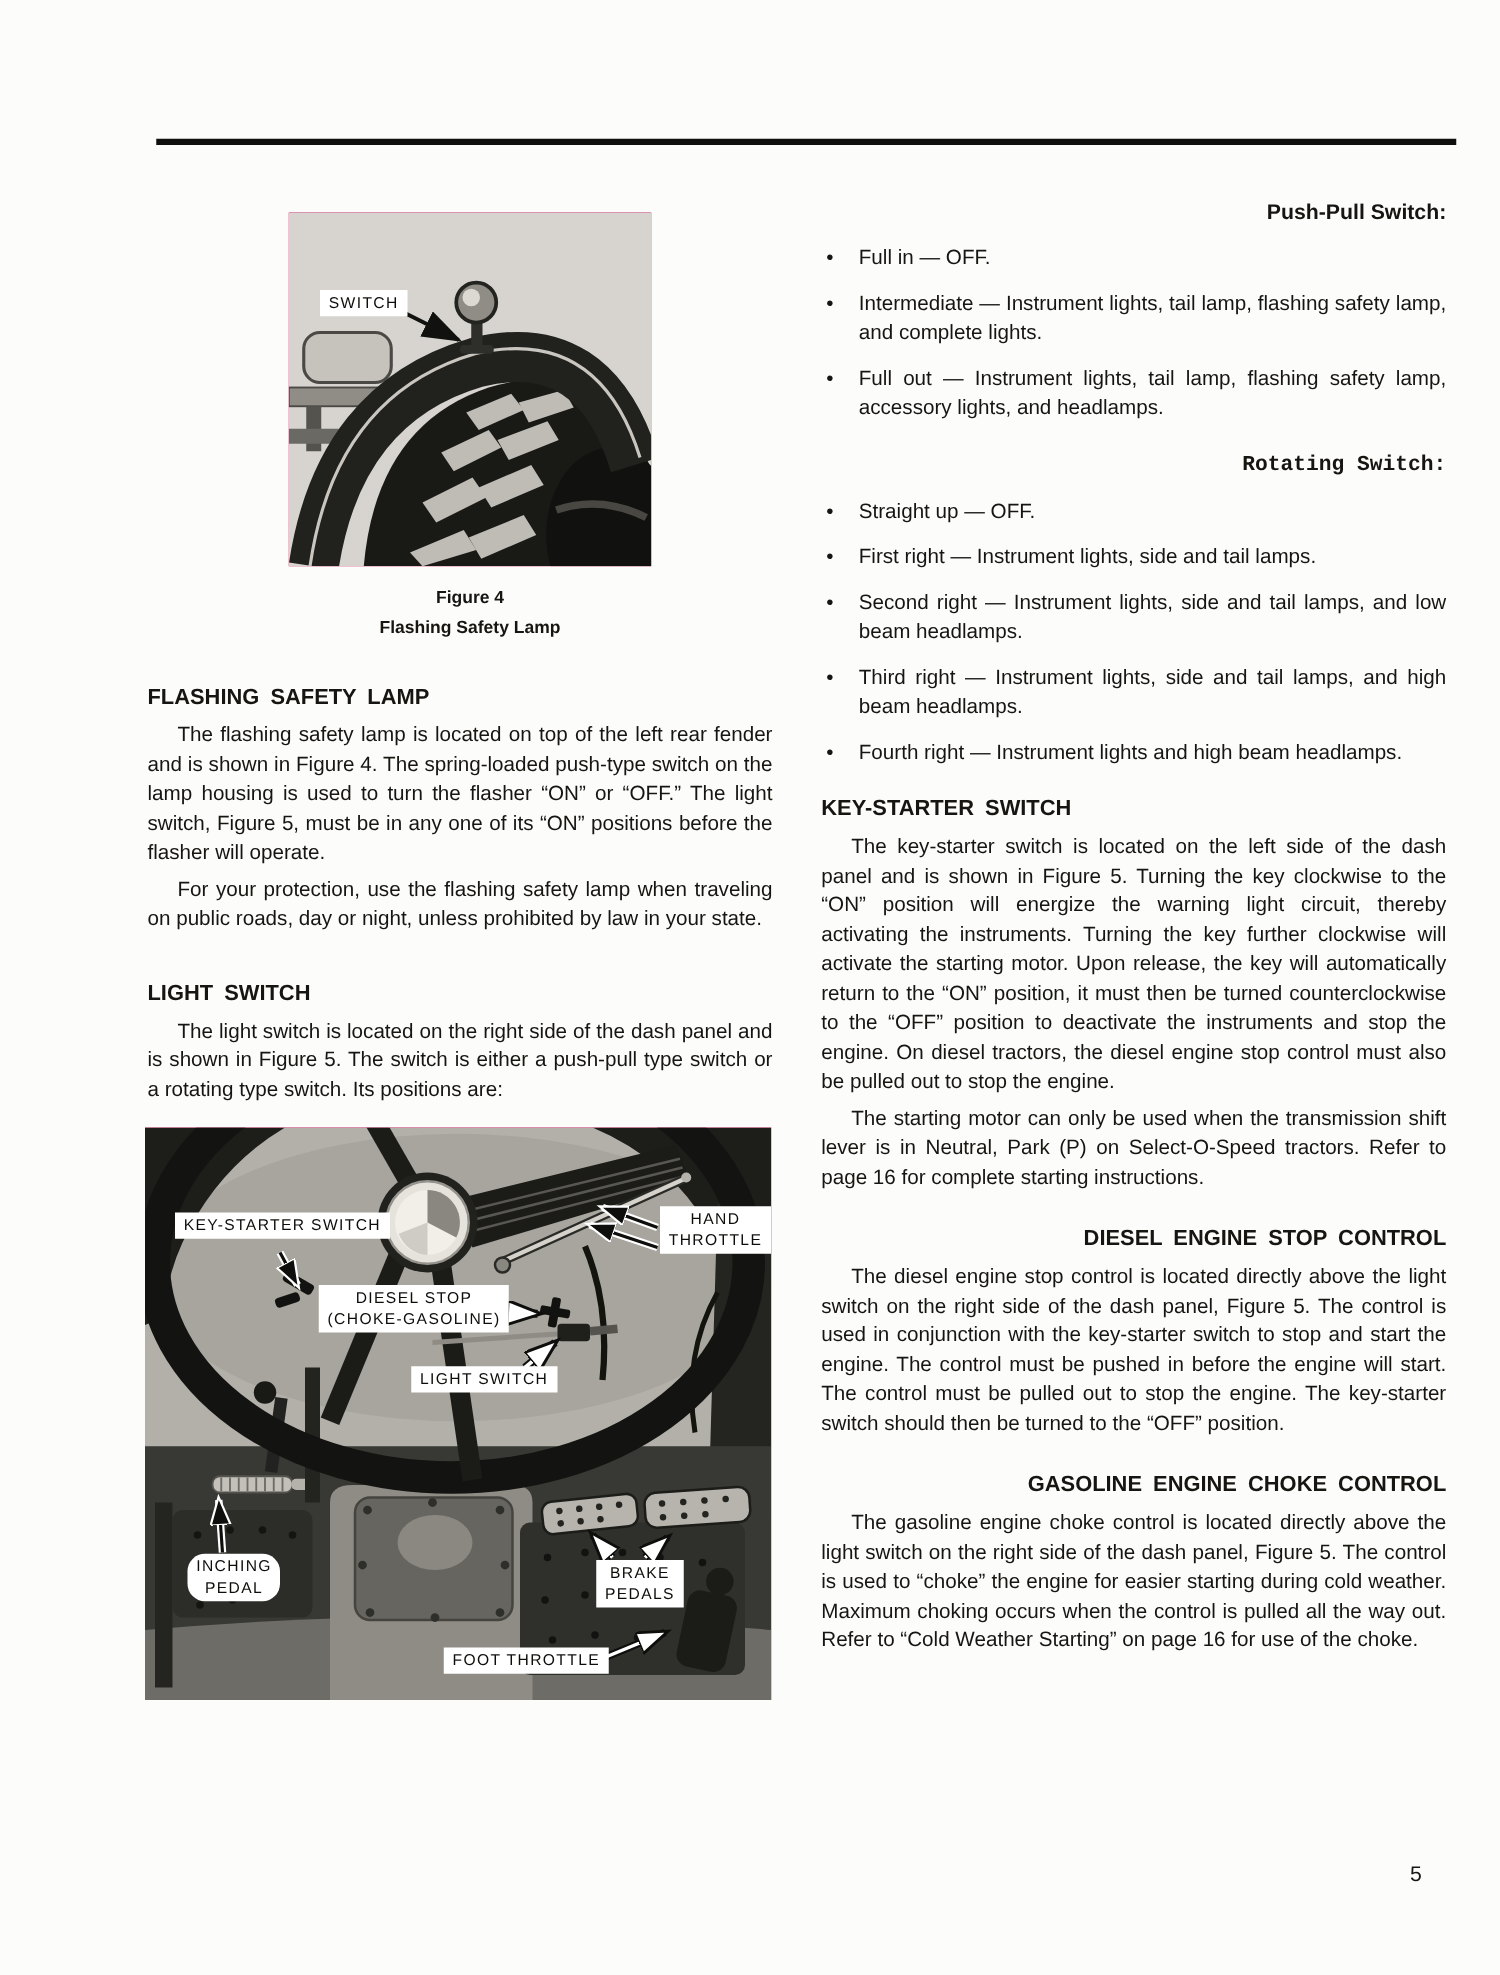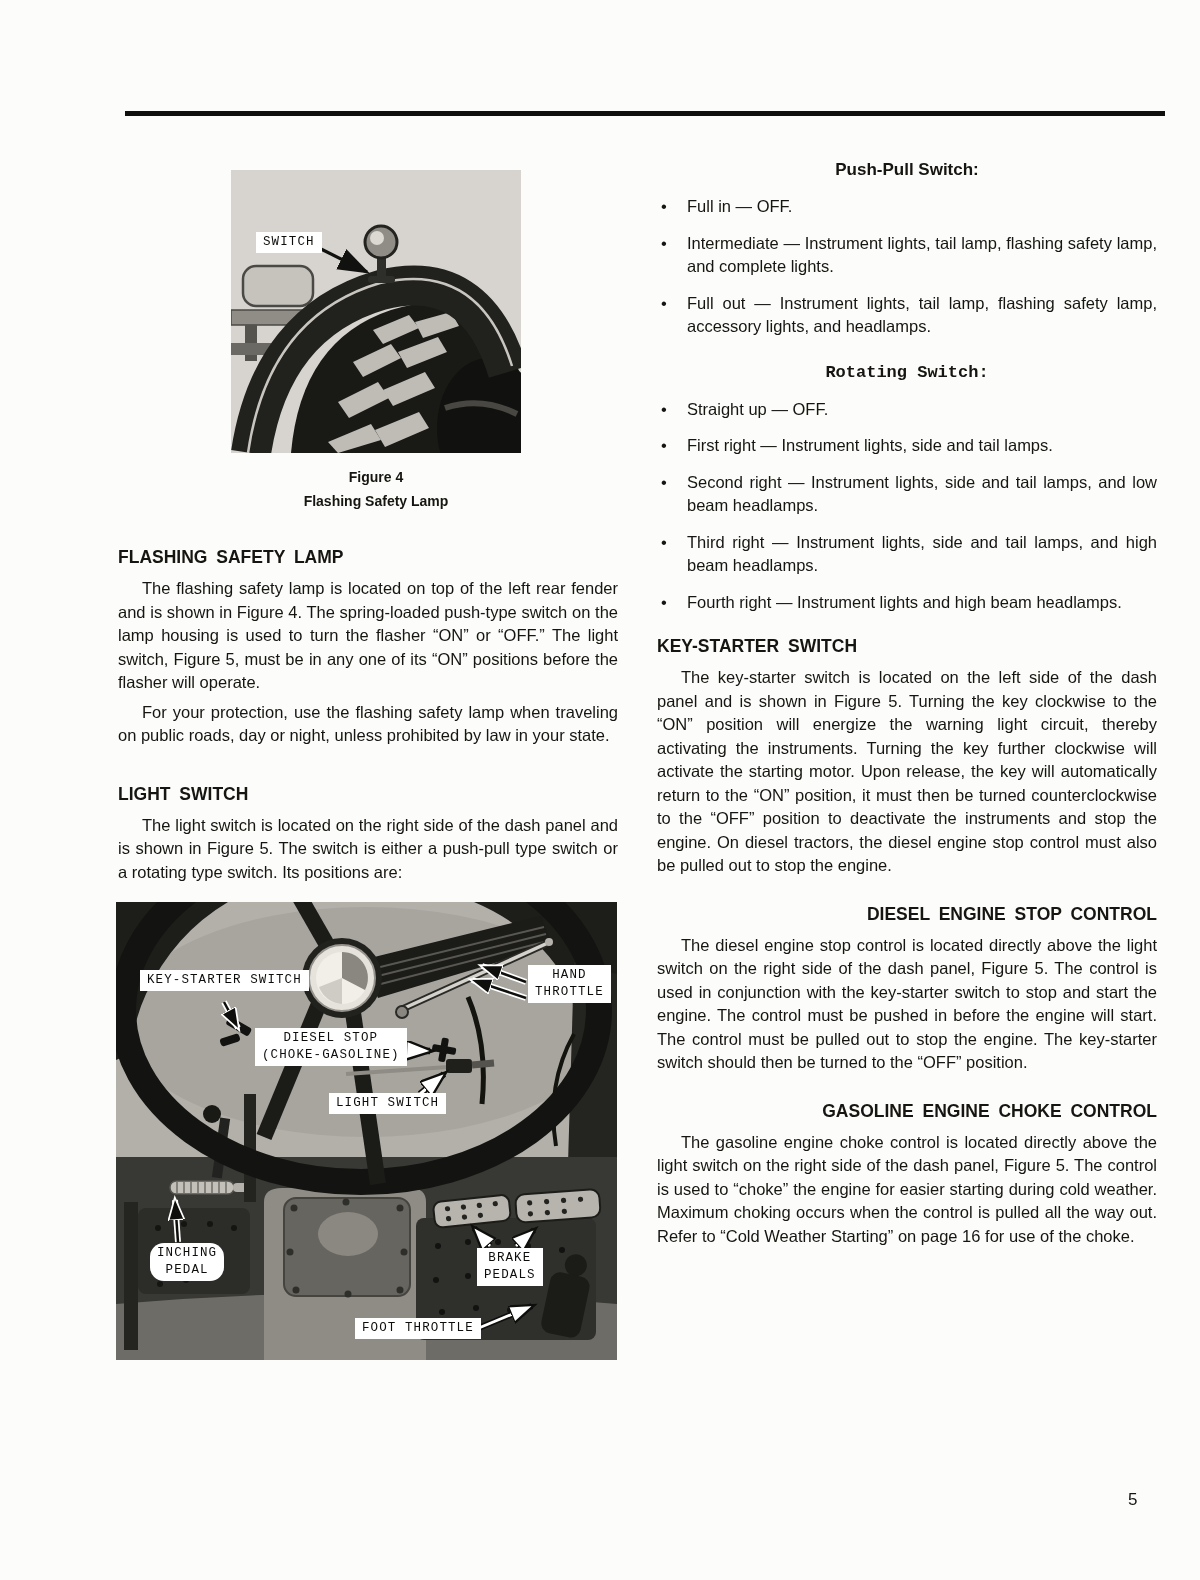--- a/index.html
+++ b/index.html
@@ -7,30 +7,30 @@
     width:1200px;height:1580px;position:relative;
     background:#fcfcfa;color:#161511;
     font-family:"Liberation Sans","DejaVu Sans",sans-serif;
     -webkit-font-smoothing:antialiased;
   }
   .rule{position:absolute;left:125px;top:111px;width:1040px;height:5px;background:#0f0f0d;}
   .col{position:absolute;width:500px;font-size:16.5px;line-height:23.5px;text-align:justify;}
   .col-left{left:118px;top:140px;}
   .col-right{left:657px;top:158px;}
   .h1{font-weight:bold;font-size:17.5px;word-spacing:4px;text-align:left;line-height:24px;}
-  .hsub{font-weight:bold;font-size:17px;text-align:center;line-height:24px;}
+  .hsub{font-weight:bold;font-size:17px;text-align:right;line-height:24px;}
   .p{text-indent:24px;margin-top:8px;}
   .mt-sec{margin-top:32px;}
   .mt-par{margin-top:6px;}
   .bullets{margin-top:4px;}
   .bullet{display:flex;margin-top:13px;}
   .dot{width:26px;flex:0 0 26px;padding-left:4px;}
   .btxt{flex:1;text-align:justify;}
   .figwrap{position:relative;}
-  .photo{position:relative;overflow:hidden;background:#be185d;font-family:Liberation Mono, monospace;}
+  .photo{position:relative;overflow:hidden;background:#be185d;}
   .photo svg{position:absolute;left:0;top:0;}
   .photo4{width:290px;height:283px;margin:30px 0 0 113px;}
   .photo5{width:501px;height:458px;margin:18px 0 0 -2px;}
   .plabel{
     position:absolute;background:#ffffff;color:#0d0d0b;
     font-size:12.5px;line-height:17px;letter-spacing:1.1px;
     padding:2px 7px;text-align:center;white-space:nowrap;
   }
   .cap{font-weight:bold;font-size:14px;line-height:24px;text-align:center;margin-top:12px;}
   .cap5{margin-top:14px;}
@@ -355,20 +355,21 @@
       <span class="btxt">Third right — Instrument lights, side and tail lamps, and high beam headlamps.</span>
     </div>
     <div class="bullet">
       <span class="dot">•</span>
       <span class="btxt">Fourth right — Instrument lights and high beam headlamps.</span>
     </div>
   </div>
 
   <div class="h1" style="margin-top:20px;">KEY-STARTER SWITCH</div>
   <div class="p">The key-starter switch is located on the left side of the dash panel and is shown in Figure 5. Turning the key clockwise to the “ON” position will energize the warning light circuit, thereby activating the instruments. Turning the key further clockwise will activate the starting motor. Upon release, the key will automatically return to the “ON” position, it must then be turned counterclockwise to the “OFF” position to deactivate the instruments and stop the engine. On diesel tractors, the diesel engine stop control must also be pulled out to stop the engine.</div>
+  <div class="p mt-par">The starting motor can only be used when the transmission shift lever is in Neutral, Park (P) on Select-O-Speed tractors. Refer to page 16 for complete starting instructions.</div>
 
   <div class="h1" style="margin-top:24px;text-align:right;">DIESEL ENGINE STOP CONTROL</div>
   <div class="p">The diesel engine stop control is located directly above the light switch on the right side of the dash panel, Figure 5. The control is used in conjunction with the key-starter switch to stop and start the engine. The control must be pushed in before the engine will start. The control must be pulled out to stop the engine. The key-starter switch should then be turned to the “OFF” position.</div>
 
   <div class="h1" style="margin-top:24px;text-align:right;">GASOLINE ENGINE CHOKE CONTROL</div>
   <div class="p">The gasoline engine choke control is located directly above the light switch on the right side of the dash panel, Figure 5. The control is used to “choke” the engine for easier starting during cold weather. Maximum choking occurs when the control is pulled all the way out. Refer to “Cold Weather Starting” on page 16 for use of the choke.</div>
 </div>
 
 <div class="pagenum">5</div>
 

